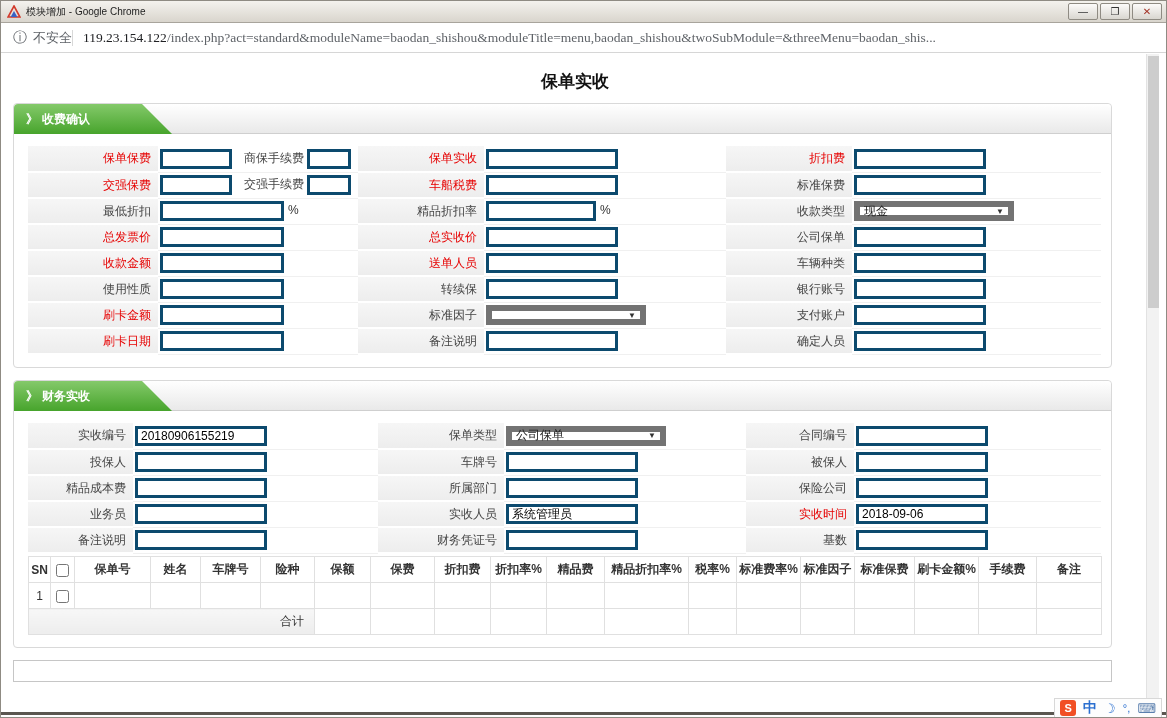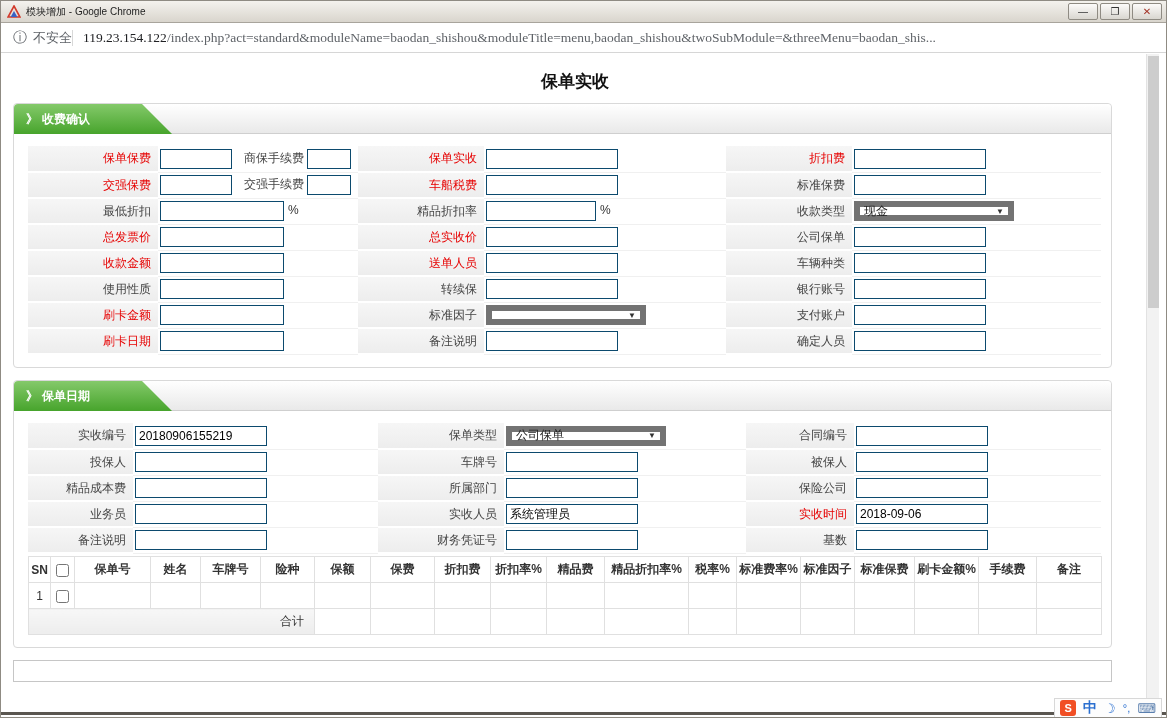--- a/index.html
+++ b/index.html
@@ -42,21 +42,21 @@
     border-radius:4px 0 0 0; color:#fff; font-size:12px; font-weight:bold;
     display:flex; align-items:center; padding-left:12px; gap:4px; }
   .panel-body { padding:12px 14px 12px 14px; }
 
   table.form { border-collapse:collapse; width:1073px; table-layout:fixed; }
   table.form td { height:26px; font-size:12px; vertical-align:middle; }
   td.lbl { background:linear-gradient(#f6f6f6,#ededed); border-bottom:2px solid #fff;
     text-align:right; padding-right:7px; color:#444; white-space:nowrap; }
   td.lbl.req { color:#e60000; }
   td.fld { border-bottom:1px solid #f0f0f0; padding-left:2px; white-space:nowrap; }
-  .inp { height:20px; border:1px solid #0c4a6e; background:#fff; font-size:12px;
+  .inp { height:20px; border:3px solid #0c4a6e; background:#fff; font-size:12px;
     padding:0 3px; vertical-align:middle; }
   .w72{width:72px;} .w44{width:44px;} .w124{width:124px;} .w110{width:110px;} .w130{width:132px;}
   .inlbl { display:inline-block; width:70px; text-align:right; margin:0 3px 0 2px; color:#444; }
   .suffix { margin-left:4px; color:#333; }
   .sel { display:inline-flex; width:160px; height:20px; border:6px solid #737373; background:#fff;
     align-items:center; justify-content:space-between; padding:0 4px; font-size:12px; color:#222;
     vertical-align:middle; }
   .sel .caret { font-size:8px; color:#333; }
 
   .btnrow { width:1073px; text-align:right; margin:2px 0 3px 0; }
@@ -217,21 +217,21 @@
           </tr>
         </tbody>
           </table>
       </div>
     </section>
 
     <section class="panel">
       <div class="panel-head">
         <div class="tab">
           <span>》</span>
-          <span>保单日期</span>
+          <span>财务实收</span>
         </div>
       </div>
       <div class="panel-body">
         <table class="form">
           <colgroup>
               <col style="width:105px">
               <col style="width:245px">
               <col style="width:126px">
               <col style="width:242px">
               <col style="width:108px">

